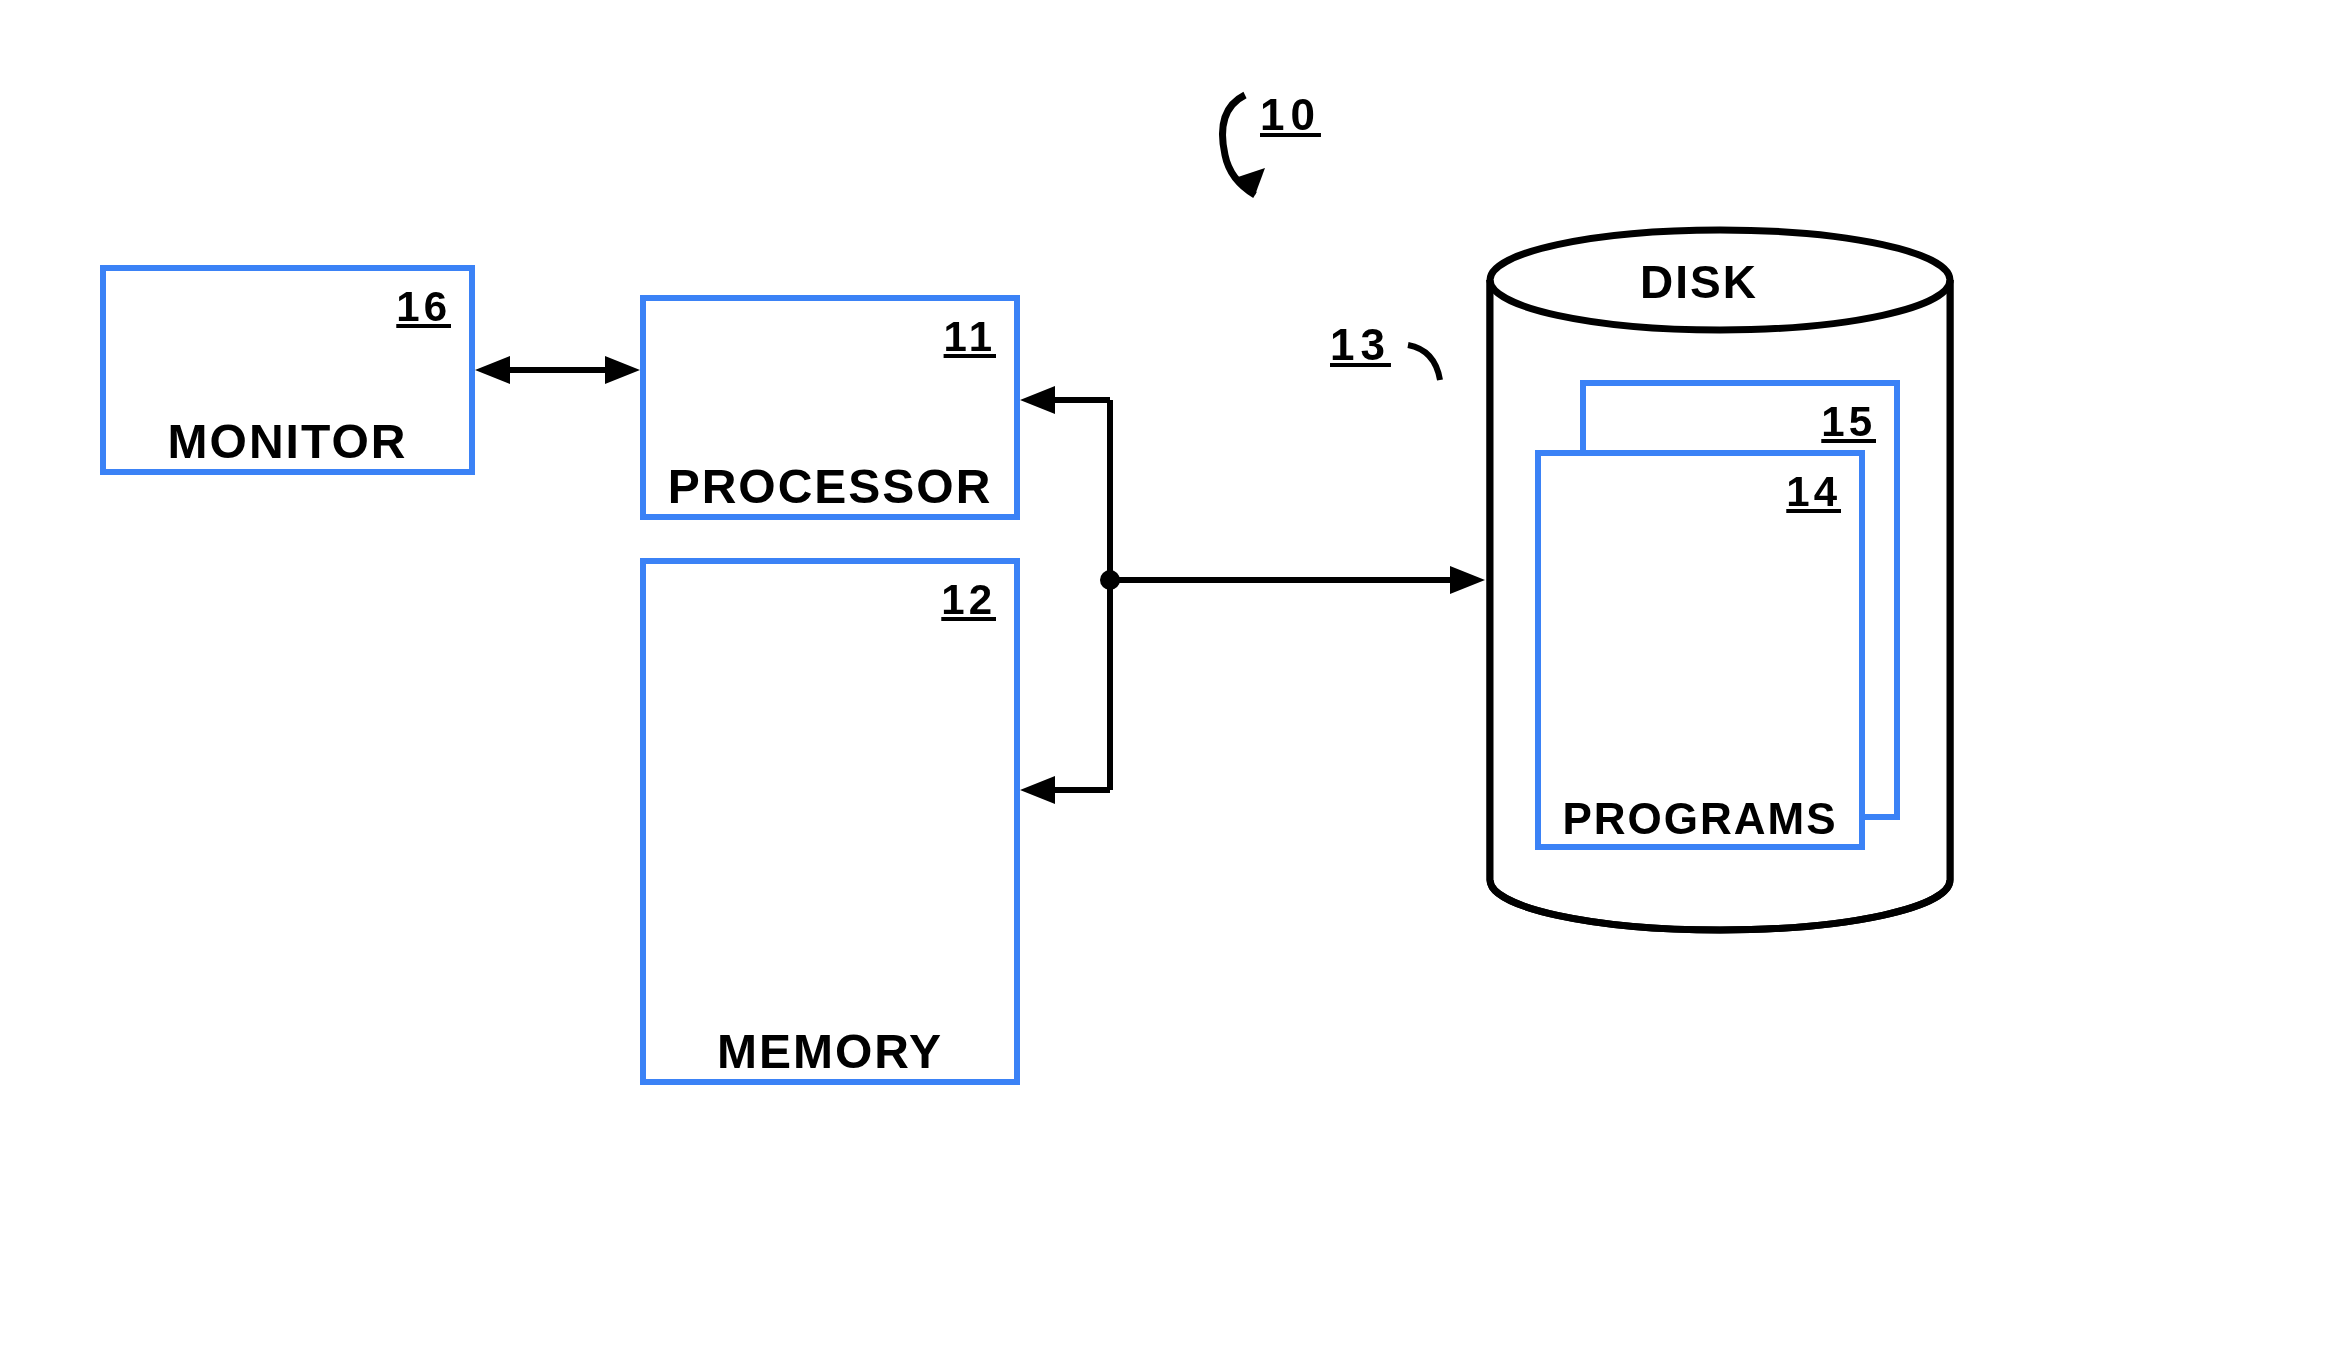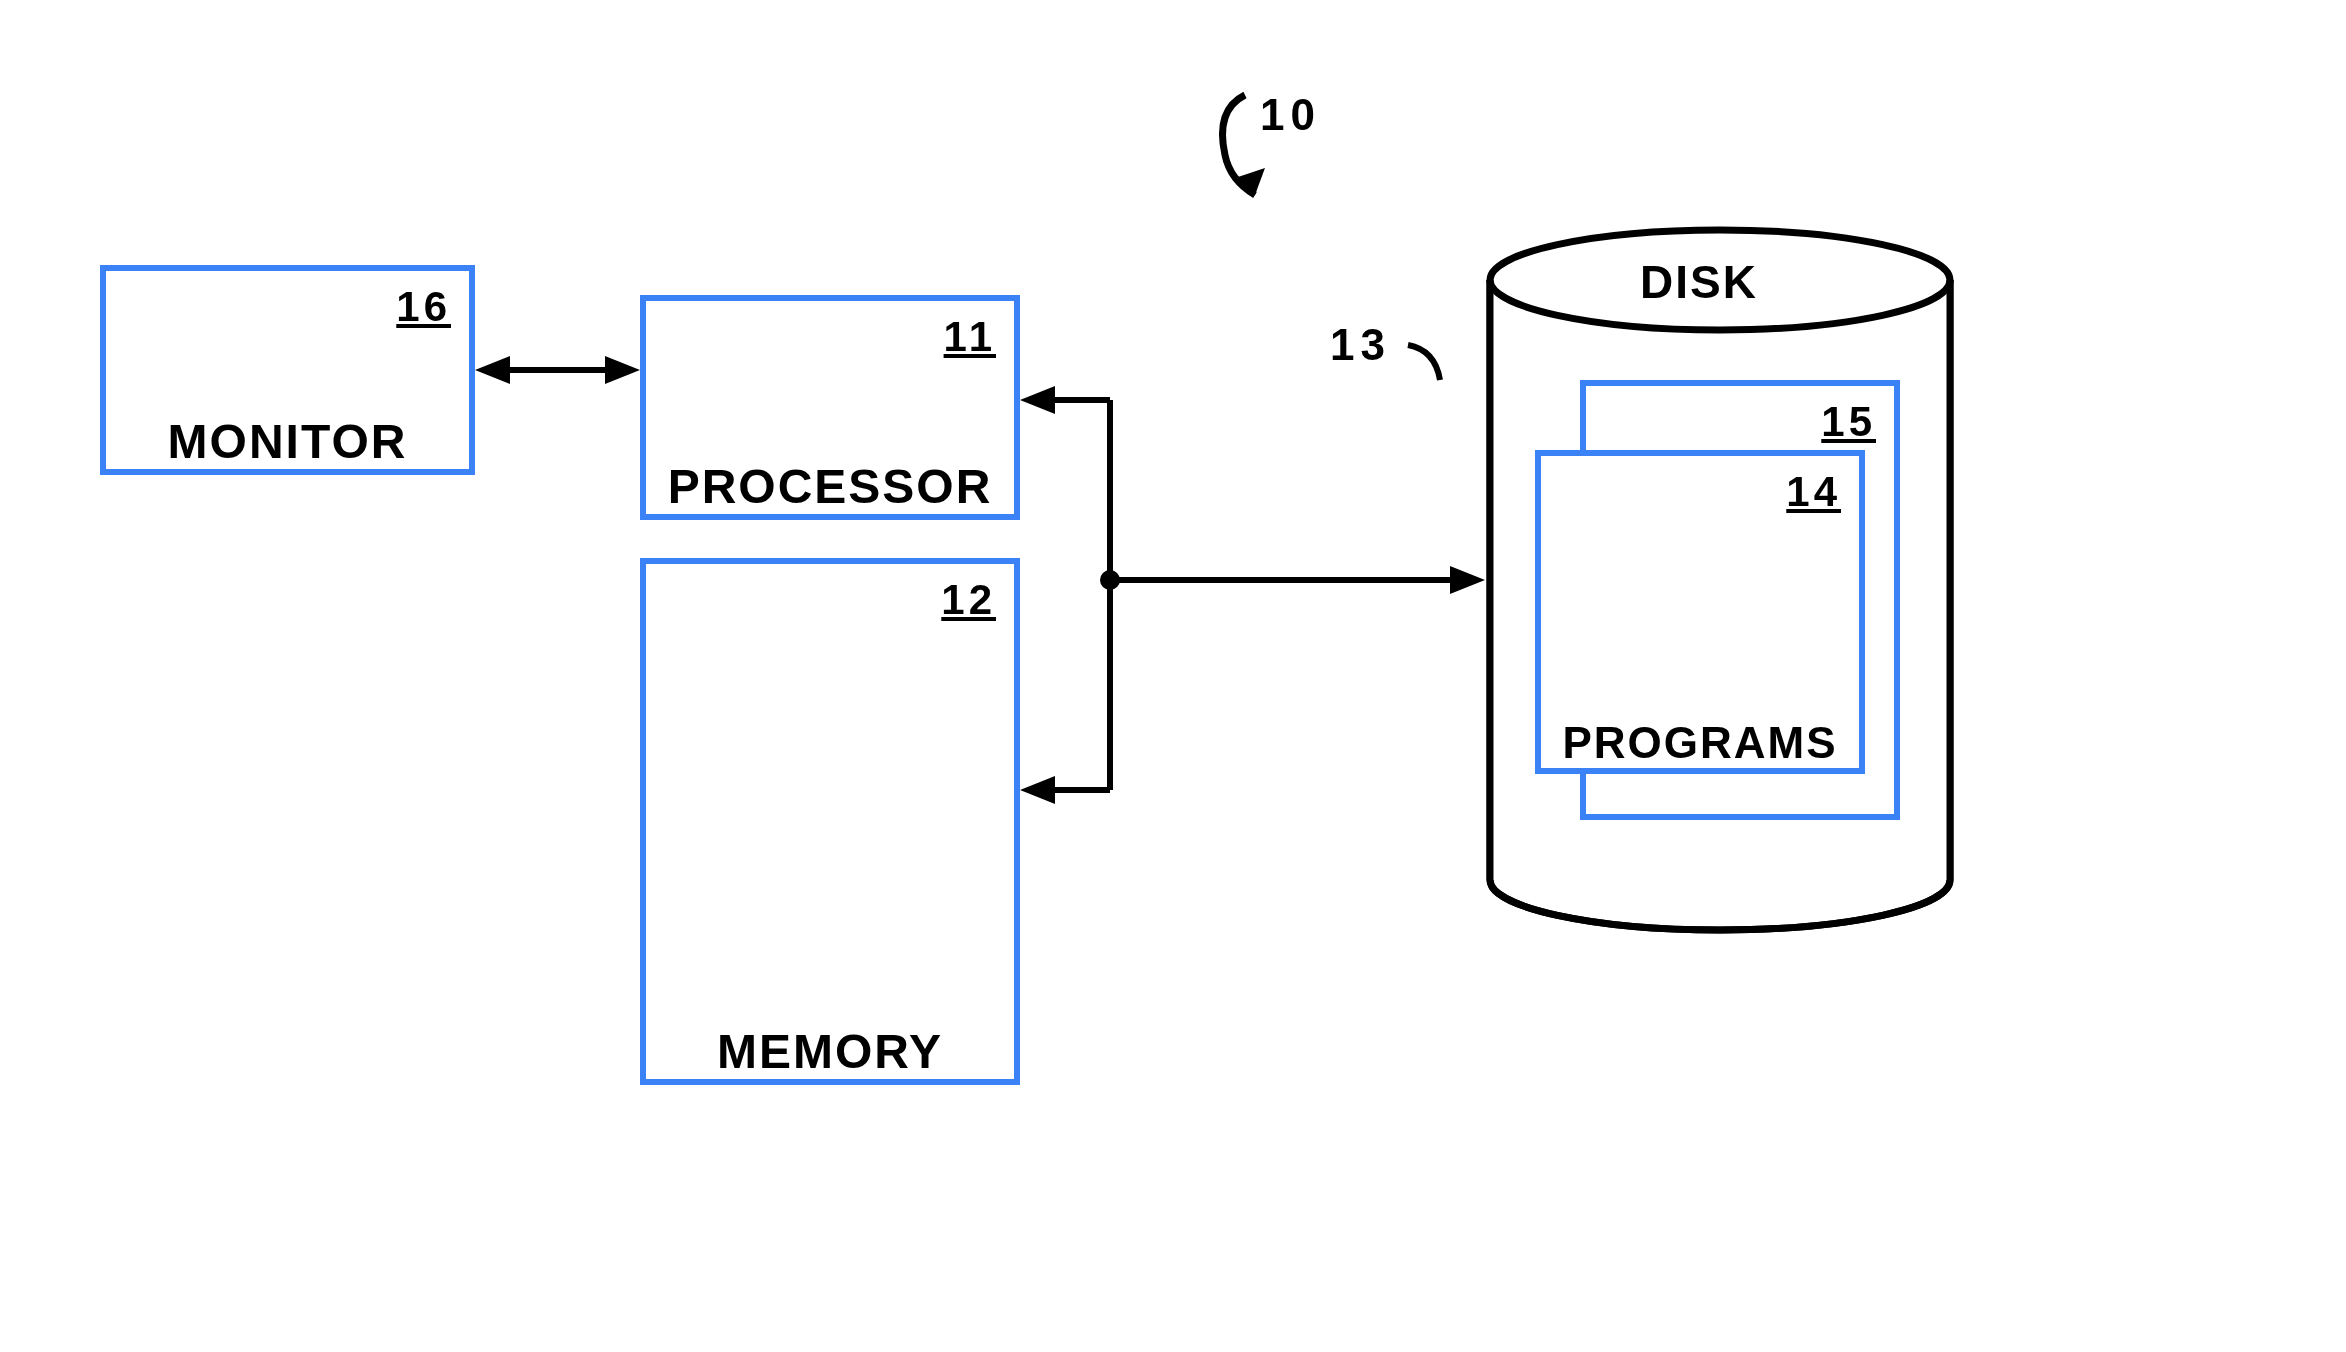--- a/index.html
+++ b/index.html
@@ -31,20 +31,21 @@
     .box-label {
       font-size: 48px;
       font-weight: bold;
       letter-spacing: 2px;
     }
     .ref-label {
       position: absolute;
       font-size: 44px;
       font-weight: bold;
       letter-spacing: 6px;
+      text-decoration: underline;
     }
     svg.overlay {
       position: absolute;
       top: 0;
       left: 0;
       width: 2346px;
       height: 1352px;
       pointer-events: none;
     }
   </style>
@@ -113,16 +114,16 @@
   <line x1="1950" y1="280" x2="1950" y2="880" stroke="black" stroke-width="7"></line>
   <path d="M 1490 880 A 230 50 0 0 0 1950 880" fill="none" stroke="black" stroke-width="7"></path>
 </svg>
 
 <span class="box-label" style="position:absolute; left:1640px; top:255px; font-size:46px;">DISK</span>
 
 <div class="box" style="left:1580px; top:380px; width:320px; height:440px; z-index:2;">
   <span class="box-number">15</span>
 </div>
 
-<div class="box" style="left:1535px; top:450px; width:330px; height:324px; z-index:3;">
+<div class="box" style="left:1535px; top:450px; width:330px; height:400px; z-index:3;">
   <span class="box-number">14</span>
   <span class="box-label" style="margin-top:60px; font-size:44px;">PROGRAMS</span>
 </div>
 
 </body></html>

